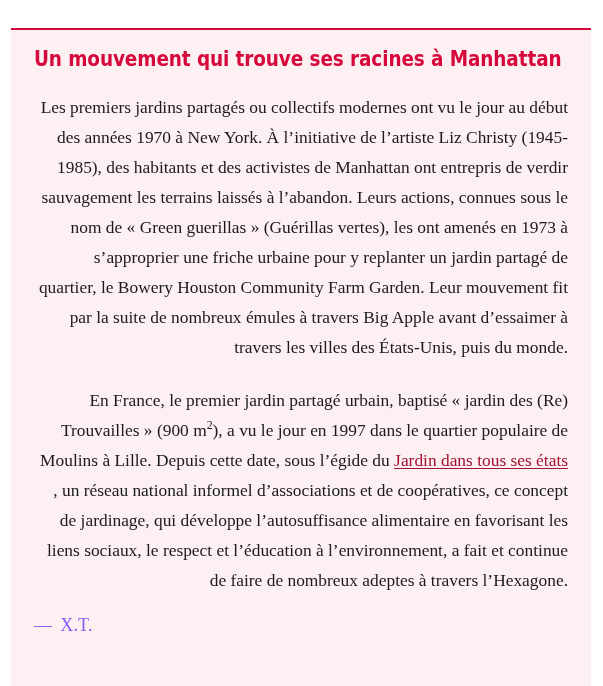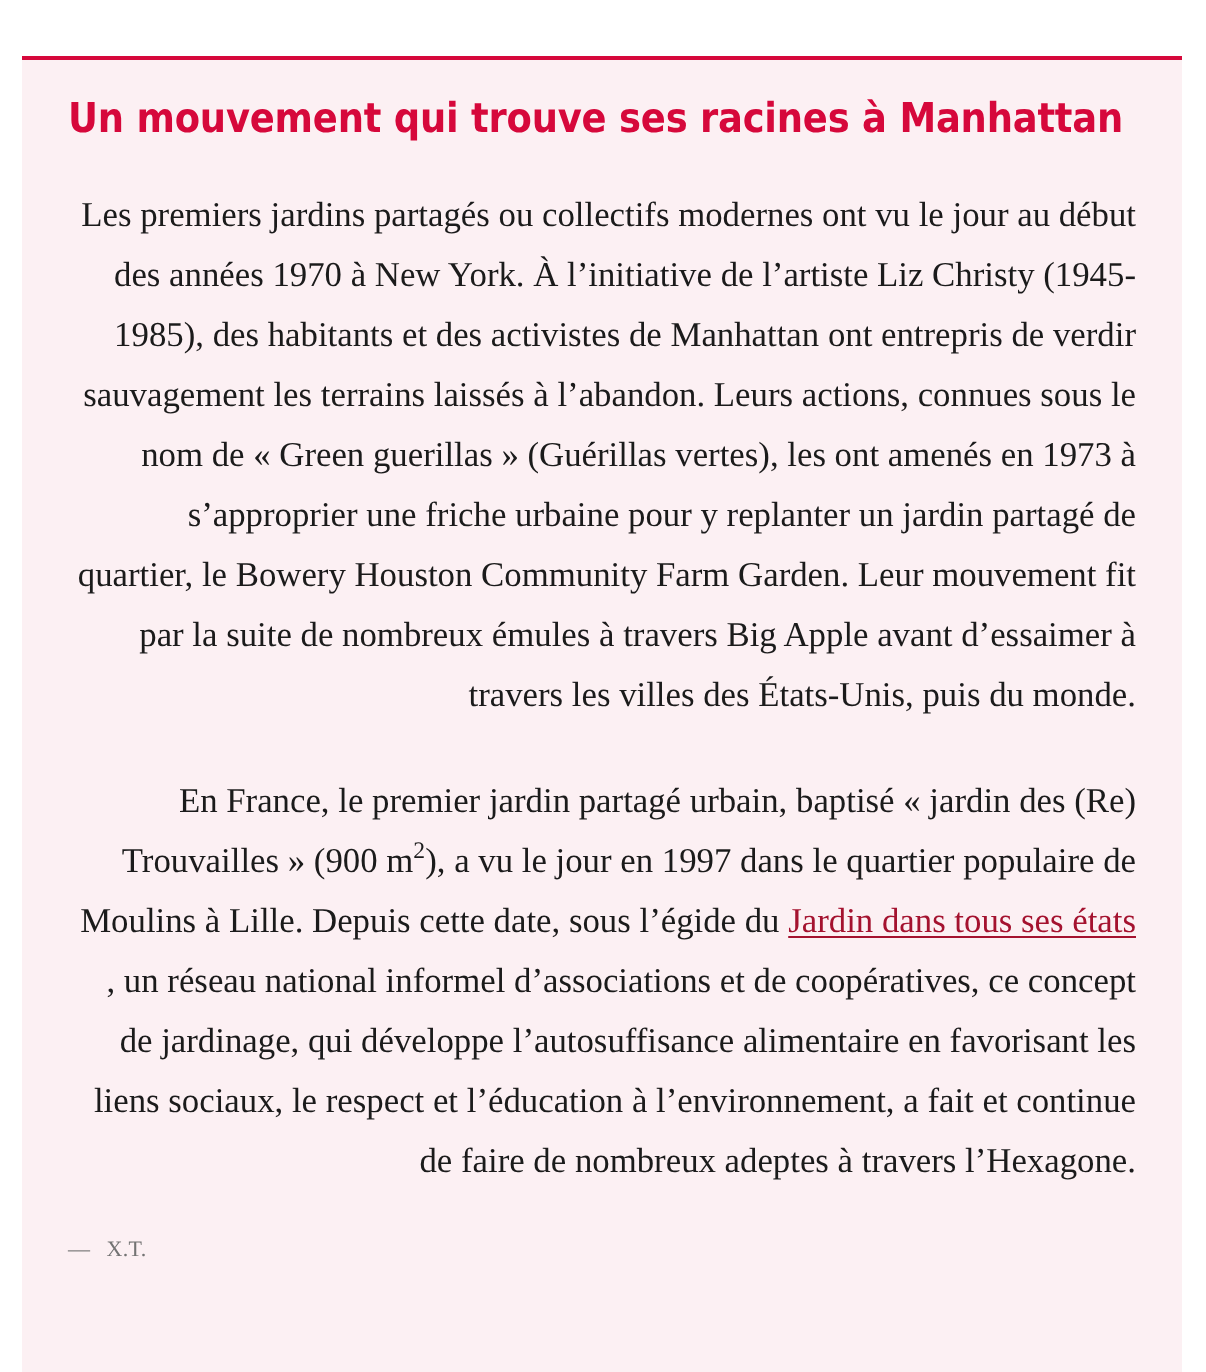--- a/index.html
+++ b/index.html
@@ -55,23 +55,23 @@
     color: #a4122f;
     text-decoration: underline;
     text-underline-offset: 2px;
     text-decoration-thickness: 1px;
     cursor: pointer;
     font-family: Liberation Serif, serif;
   }
 
   .signature {
     margin-top: 20px;
-    font-size: 11px;
+    font-size: 18px;
     line-height: 20px;
-    color: #737373;
+    color: #8b5cf6;
     letter-spacing: 0.2px;
   }
   .signature .dash {
     margin-right: 8px;
   }
 
   sup {
     font-size: 0.68em;
     vertical-align: super;
     line-height: 0;

